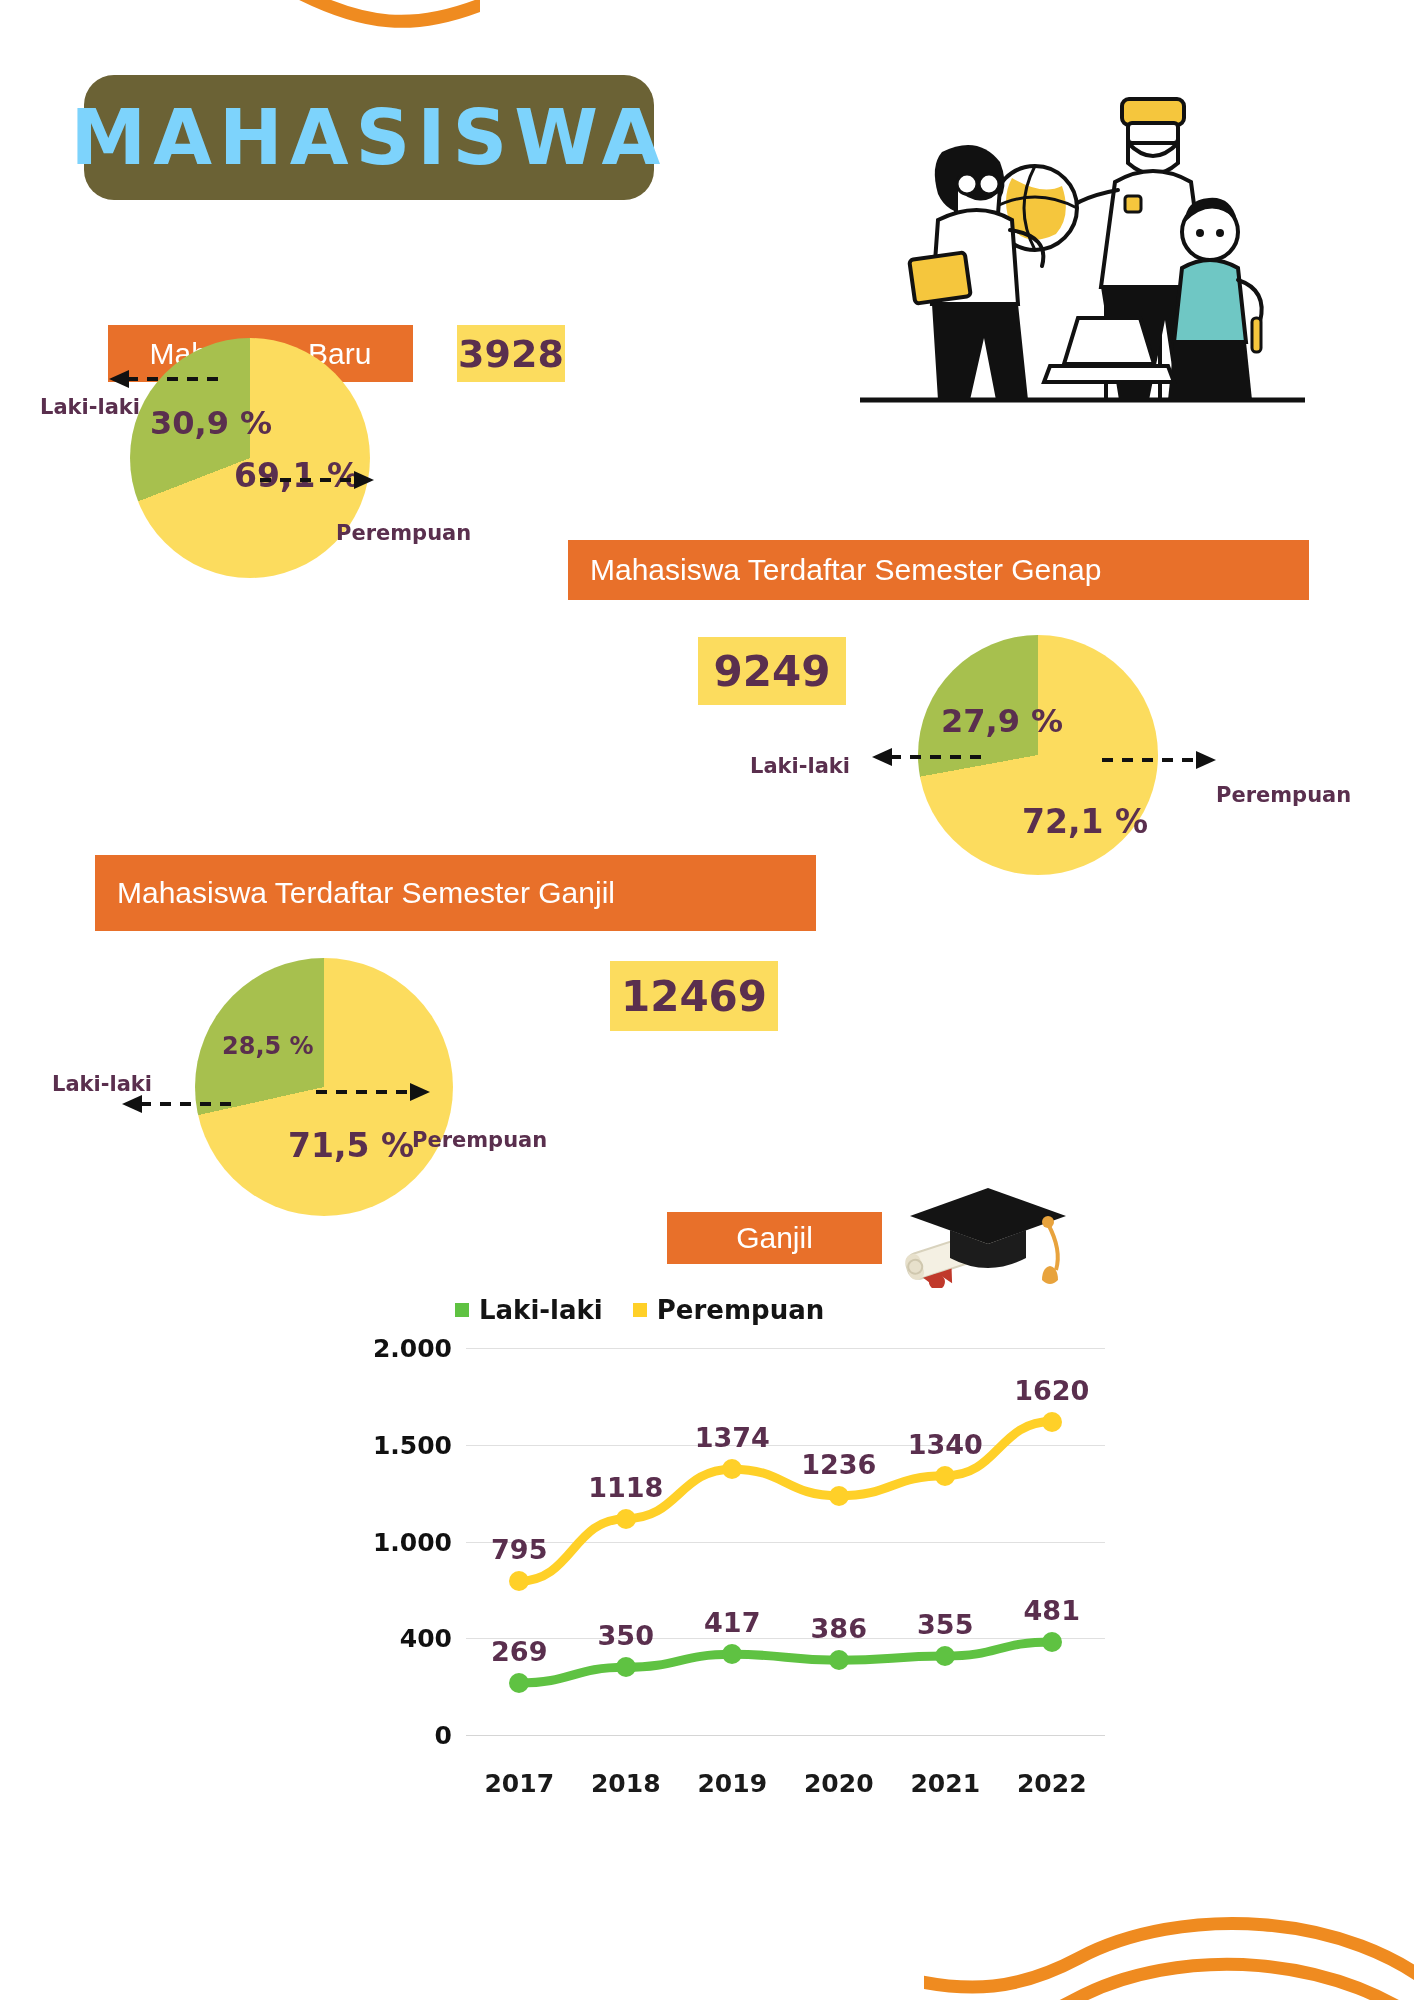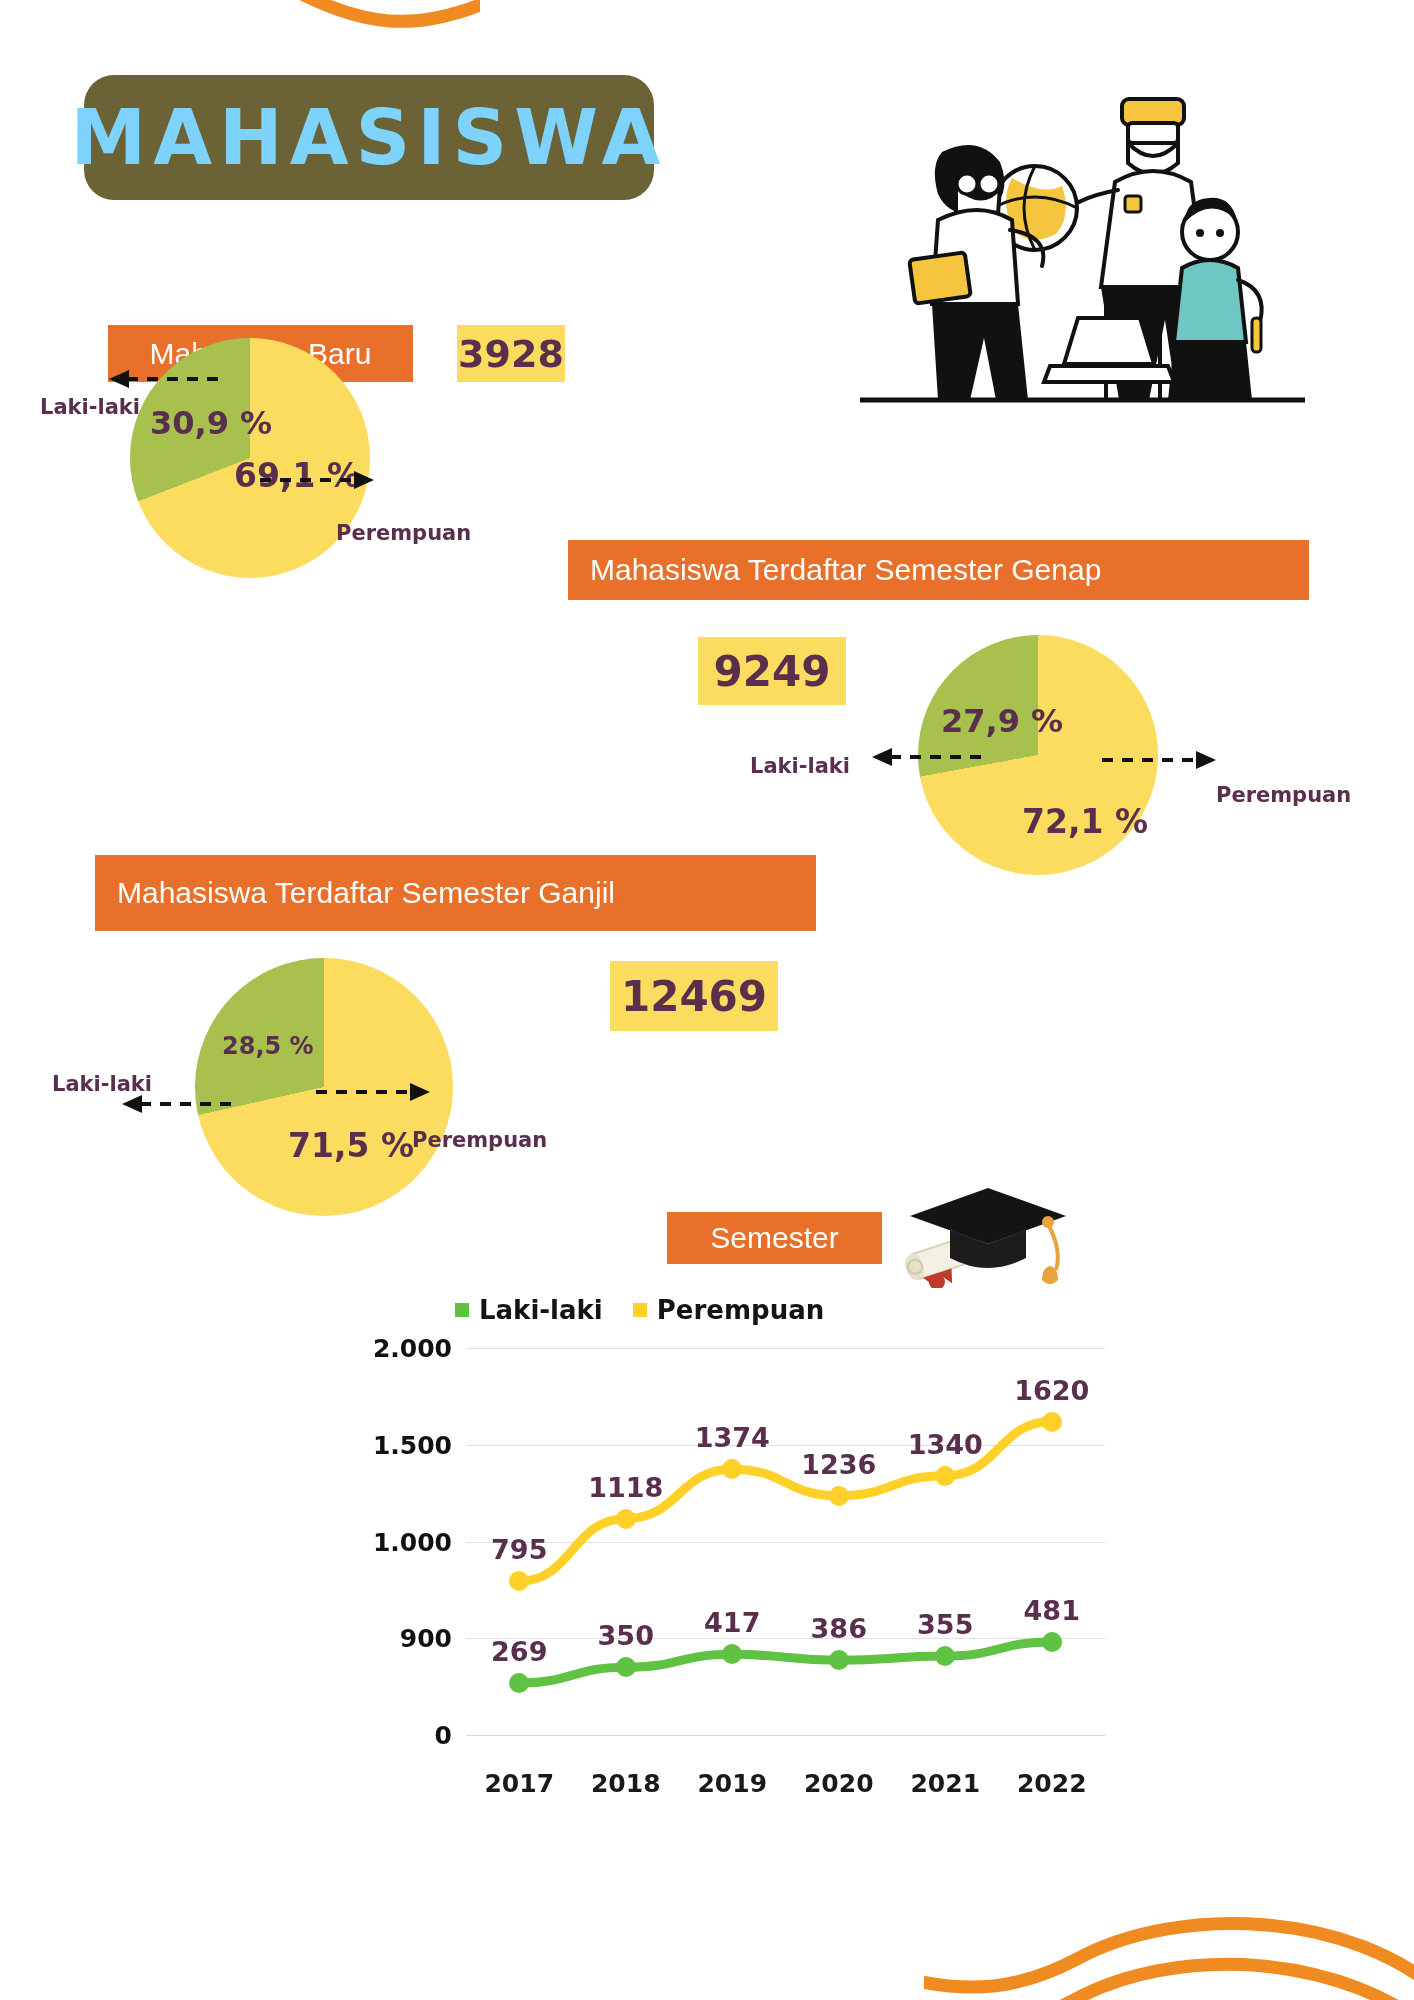--- a/index.html
+++ b/index.html
@@ -213,21 +213,21 @@
   </svg>
 </div>
 <div class="arrow" style="left:314px;top:1080px;">
   <svg width="120" height="24" viewBox="0 0 120 24">
     <line x1="2" y1="12" x2="98" y2="12" stroke="#111" stroke-width="4" stroke-dasharray="11 9"></line>
     <path d="M116,12 L96,3 L96,21 Z" fill="#111"></path>
   </svg>
 </div>
 
 <div class="bar" style="left:667px;top:1212px;width:215px;height:52px;font-size:30px;justify-content:center;">
-  <span>Semester</span>
+  <span>Ganjil</span>
 </div>
 <div class="abs" style="left:888px;top:1178px;width:200px;height:110px;">
   <svg width="200" height="110" viewBox="0 0 200 110">
 
     <g transform="rotate(-18 70 78)">
       <rect x="18" y="62" width="96" height="26" rx="11" fill="#f4f0e3" stroke="#d8d2bd" stroke-width="2"></rect>
       <rect x="18" y="62" width="15" height="26" rx="7" fill="#e7e0cb"></rect>
       <circle cx="26" cy="75" r="7" fill="#e7e0cb" stroke="#cfc7ae" stroke-width="2"></circle>
       <path d="M30,88 l10,14 l8,-10 l8,10 l4,-14 z" fill="#c0392b"></path>
       <circle cx="42" cy="96" r="8" fill="#c0392b"></circle>
@@ -250,21 +250,21 @@
   <div class="item">
     <span class="sq" style="background:#ffd028;"></span>
     <span>Perempuan</span>
   </div>
 </div>
 
 <div id="chart-area">
     <div class="grid-line" style="top: 405px; background: rgb(213, 213, 213);"></div>
     <div class="ytick" style="top: 405px;">0</div>
     <div class="grid-line" style="top: 308.25px;"></div>
-    <div class="ytick" style="top: 308.25px;">900</div>
+    <div class="ytick" style="top: 308.25px;">400</div>
     <div class="grid-line" style="top: 211.5px;"></div>
     <div class="ytick" style="top: 211.5px;">1.000</div>
     <div class="grid-line" style="top: 114.75px;"></div>
     <div class="ytick" style="top: 114.75px;">1.500</div>
     <div class="grid-line" style="top: 18px;"></div>
     <div class="ytick" style="top: 18px;">2.000</div>
     <svg width="1010" height="500" style="position: absolute; left: 0px; top: 0px;">
       <path d="M329.25,352.94849999999997 C382.5,352.94849999999997 382.5,337.275 435.75,337.275 C489,337.275 489,324.3105 542.25,324.3105 C595.5,324.3105 595.5,330.30899999999997 648.75,330.30899999999997 C702,330.30899999999997 702,326.052 755.25,326.052 C808.5,326.052 808.5,311.92650000000003 861.75,311.92650000000003" fill="none" stroke="#5fc242" stroke-width="9" stroke-linecap="round"></path>
       <path d="M329.25,251.1675 C382.5,251.1675 382.5,188.66699999999997 435.75,188.66699999999997 C489,188.66699999999997 489,139.13099999999997 542.25,139.13099999999997 C595.5,139.13099999999997 595.5,165.834 648.75,165.834 C702,165.834 702,145.70999999999998 755.25,145.70999999999998 C808.5,145.70999999999998 808.5,91.52999999999997 861.75,91.52999999999997" fill="none" stroke="#ffd028" stroke-width="9" stroke-linecap="round"></path>
     </svg>

